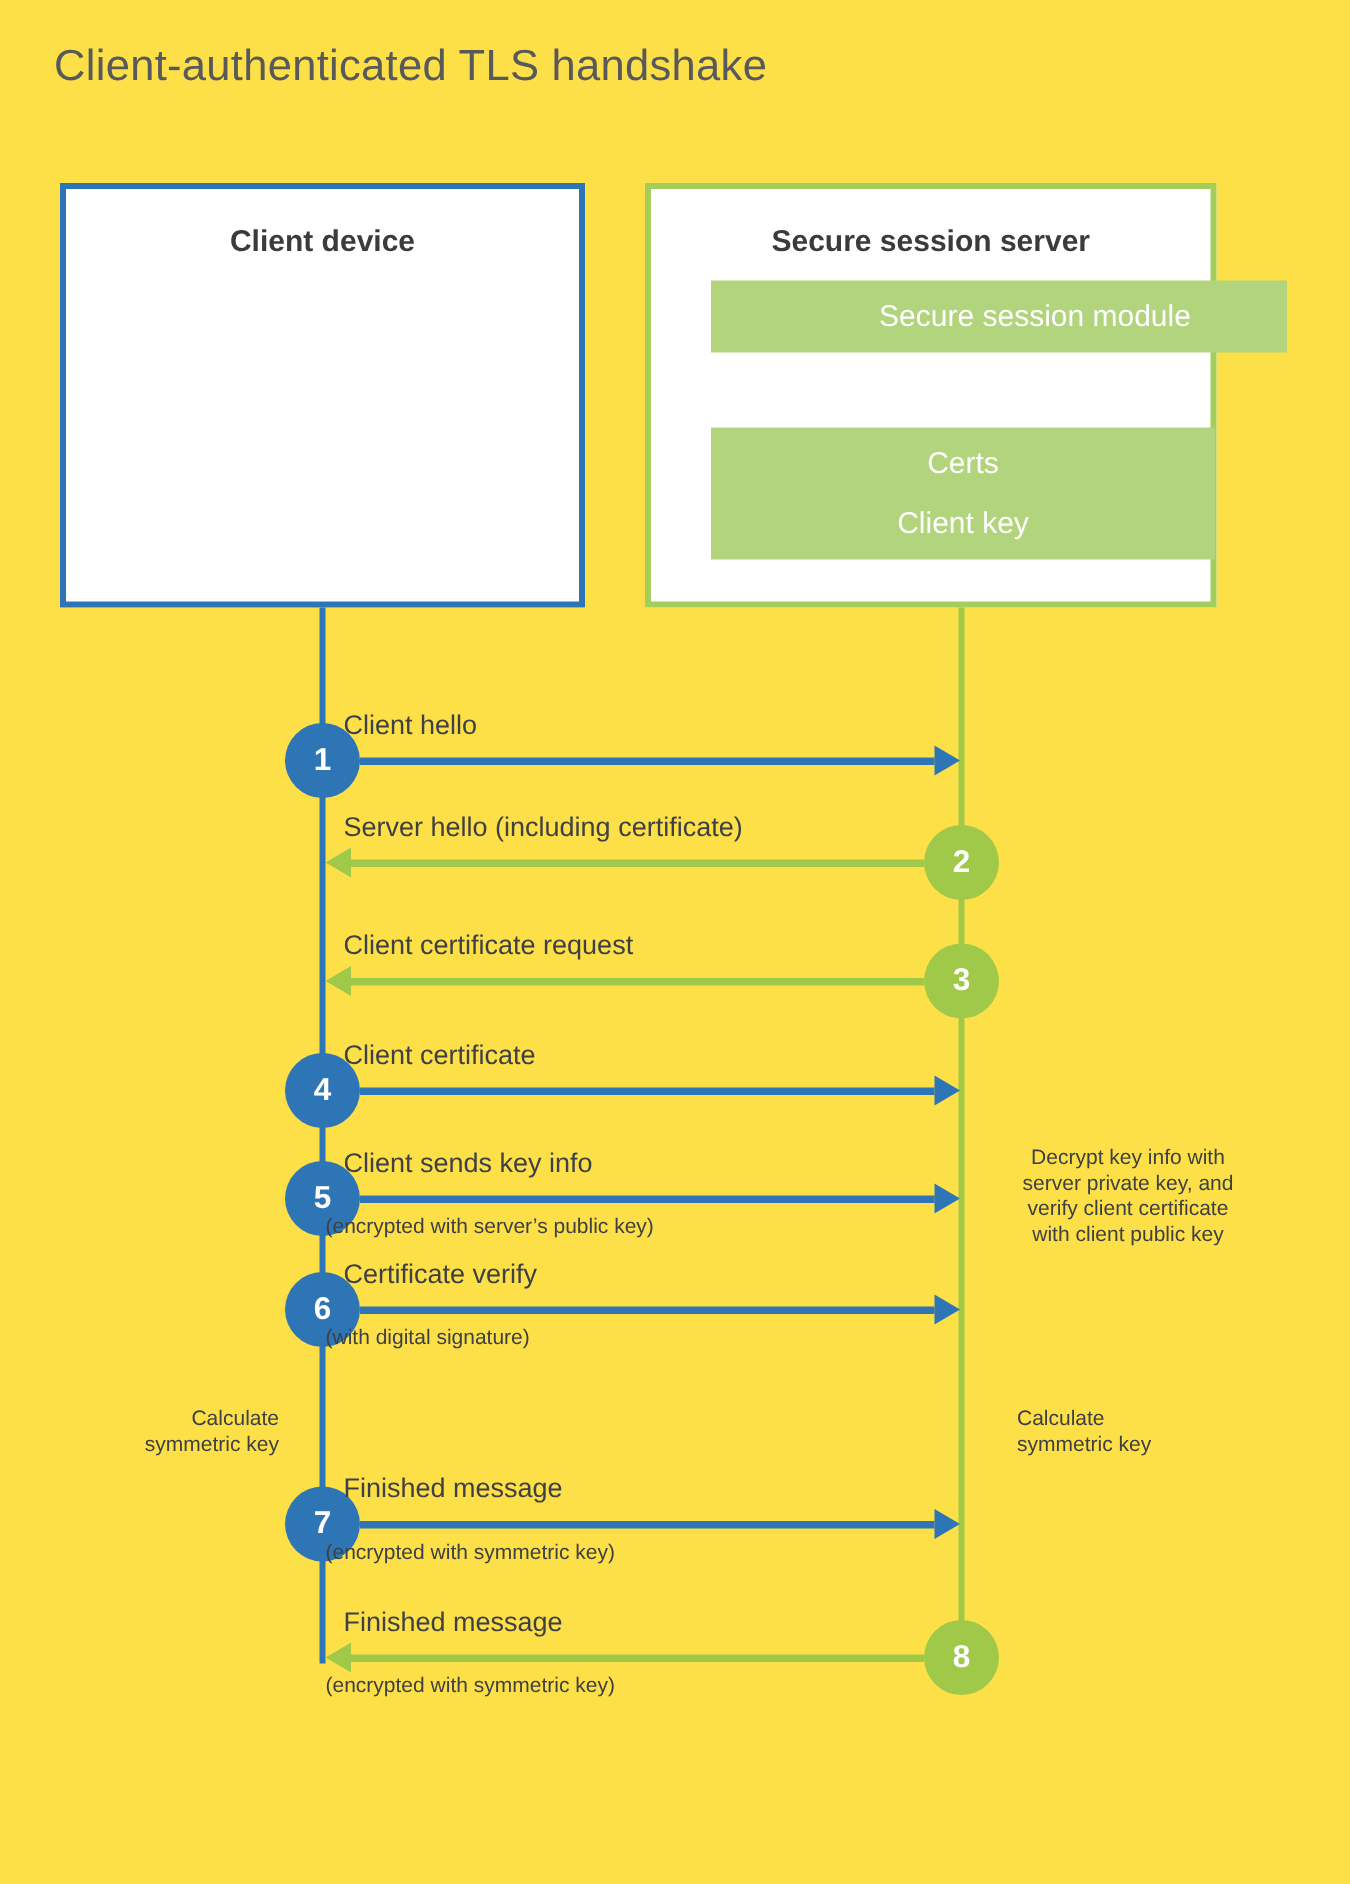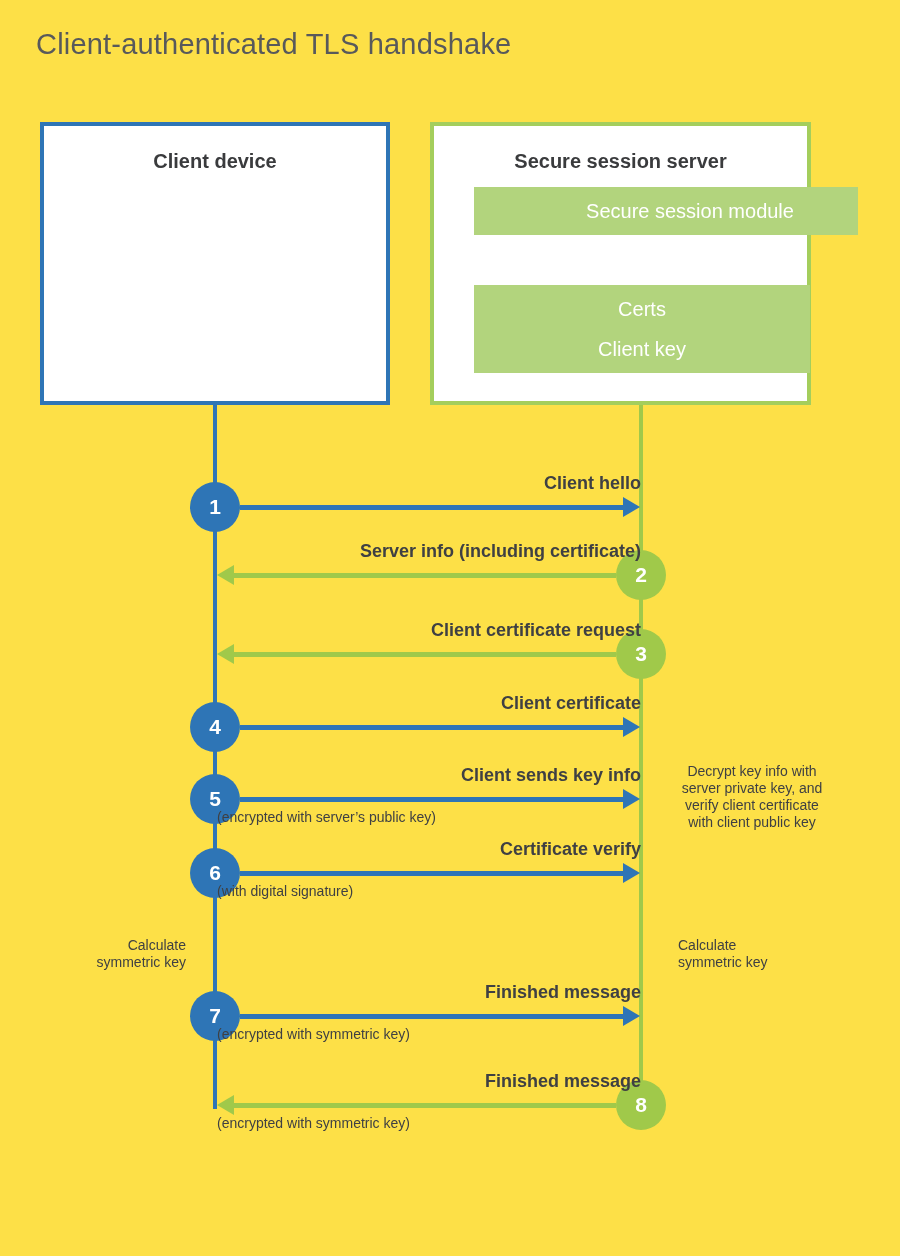--- a/index.html
+++ b/index.html
@@ -41,22 +41,22 @@
   .blue-bg  { background:var(--blue,#2e75b6); }
   .green-bg { background:var(--green,#a0c94a); }
   .head { position:absolute; width:0; height:0; border-top:10px solid transparent; border-bottom:10px solid transparent; }
   .head.right.blue  { border-left:17px solid var(--blue,#2e75b6); }
   .head.left.green  { border-right:17px solid var(--green,#a0c94a); }
   .circle {
     position:absolute; width:50px; height:50px; border-radius:50%;
     color:#fff; font-size:21px; font-weight:700; text-align:center; line-height:50px;
   }
   .mlabel {
-    position:absolute; left:217px; width:424px; text-align:right;
-    font-size:18px; color:var(--text,#3f4043);font-weight:bold;
+    position:absolute; left:229px; width:424px; text-align:left;
+    font-size:18px; color:var(--text,#3f4043);
   }
   .msub {
     position:absolute; left:217px; width:424px; 
     font-size:14px; color:var(--text,#3f4043);
   }
   .note {
     position:absolute; font-size:14px; line-height:17px; color:var(--text,#3f4043);
     white-space:pre-line;
   }
   .note.decrypt    { left:667px; top:763px; width:170px; text-align:center; }
@@ -88,21 +88,21 @@
     <div class="shaft blue-bg" style="left:240px;top:505px;width:383px"></div>
     <div class="head right blue" style="left:623px;top:497px"></div>
     <div class="circle blue-bg" style="left:190px;top:482px"><span>1</span></div>
     <div class="mlabel" style="top:473px">Client hello</div>
   </div>
 
   <div>
     <div class="shaft green-bg" style="left:234px;top:573px;width:382px"></div>
     <div class="head left green" style="left:217px;top:565px"></div>
     <div class="circle green-bg" style="left:616px;top:550px"><span>2</span></div>
-    <div class="mlabel" style="top:541px">Server info (including certificate)</div>
+    <div class="mlabel" style="top:541px">Server hello (including certificate)</div>
   </div>
 
   <div>
     <div class="shaft green-bg" style="left:234px;top:652px;width:382px"></div>
     <div class="head left green" style="left:217px;top:644px"></div>
     <div class="circle green-bg" style="left:616px;top:629px"><span>3</span></div>
     <div class="mlabel" style="top:620px">Client certificate request</div>
   </div>
 
   <div>

